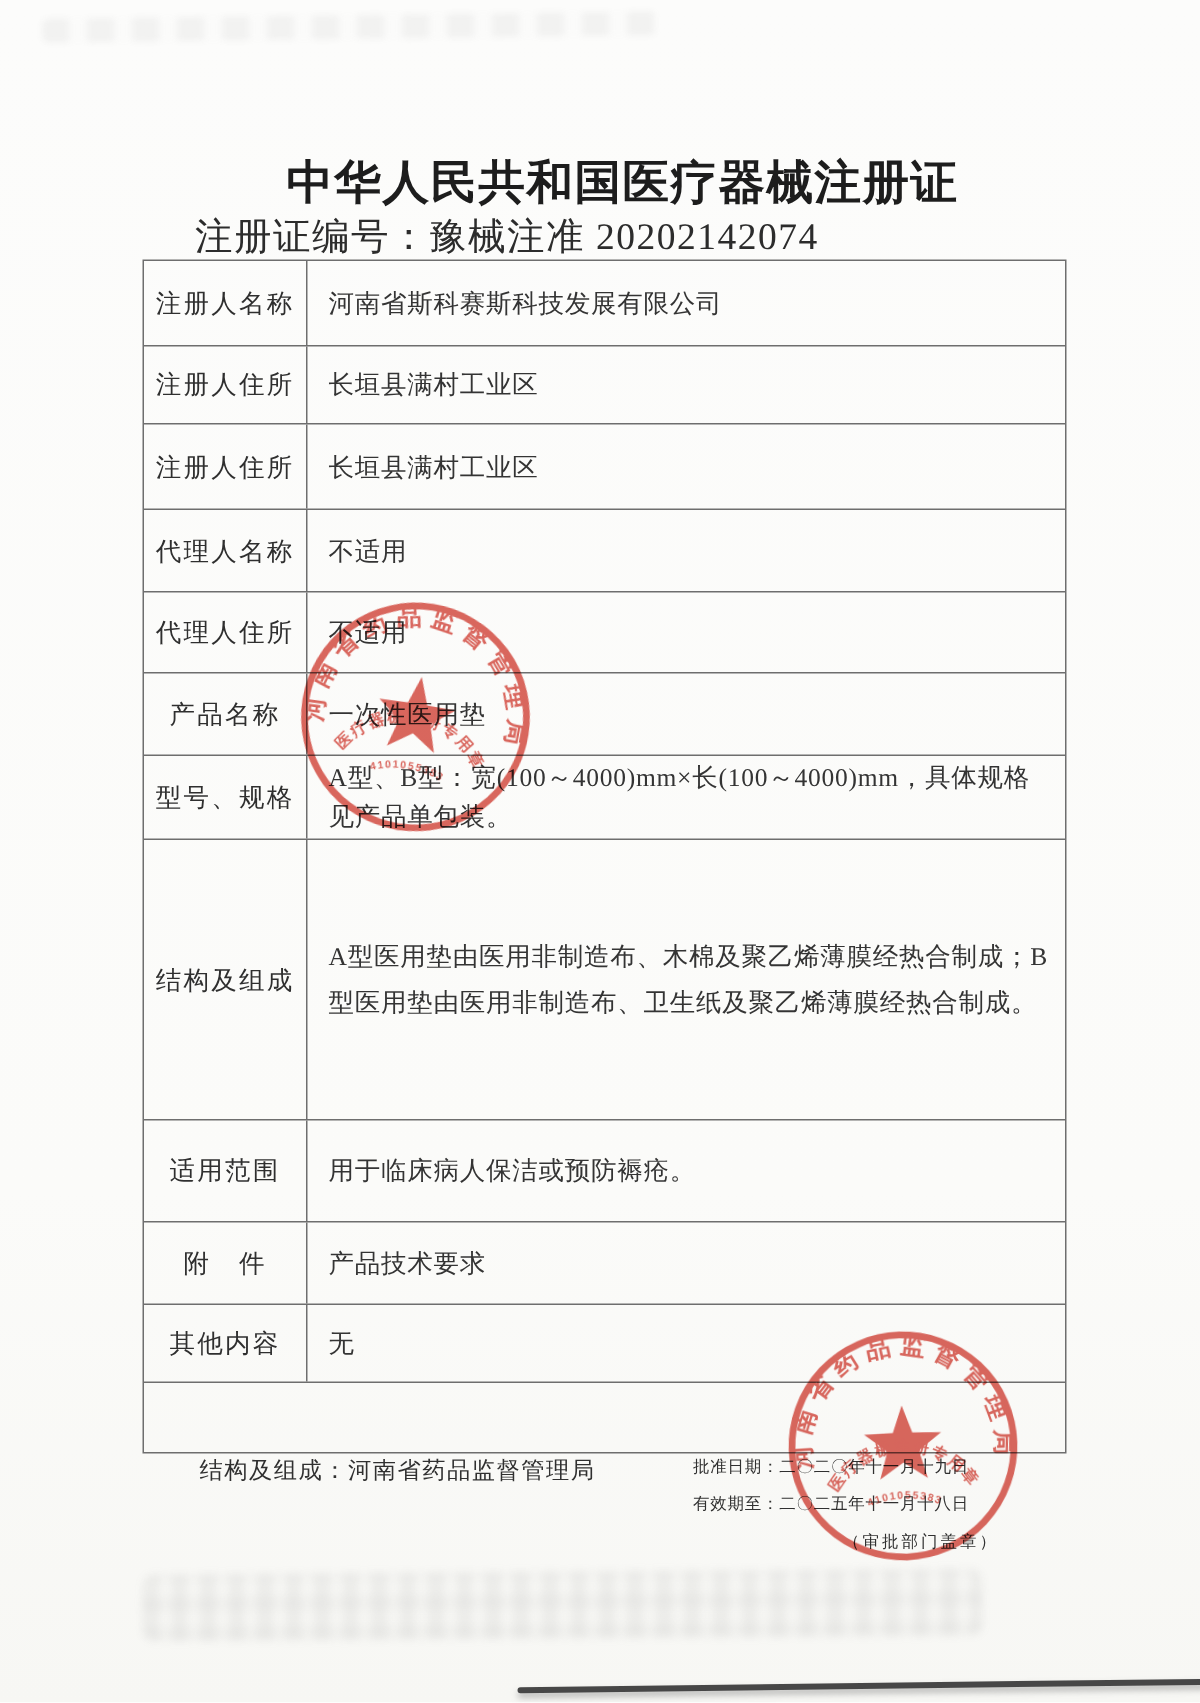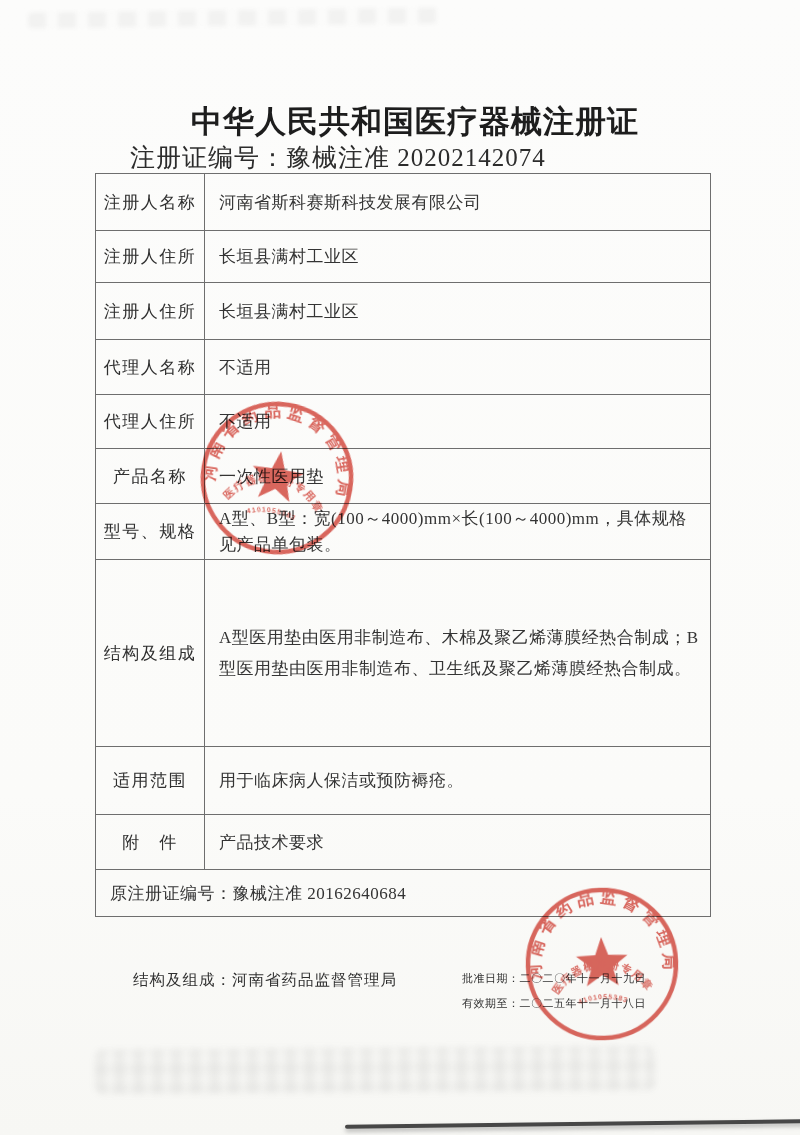--- a/index.html
+++ b/index.html
@@ -129,30 +129,34 @@
       <div class="tvalue" style="line-height:31px">A型医用垫由医用非制造布、木棉及聚乙烯薄膜经热合制成；B型医用垫由医用非制造布、卫生纸及聚乙烯薄膜经热合制成。</div>
     </div>
     <div class="trow" style="height:68px">
       <div class="tlabel">适用范围</div>
       <div class="tvalue">用于临床病人保洁或预防褥疮。</div>
     </div>
     <div class="trow" style="height:55px">
       <div class="tlabel">附　件</div>
       <div class="tvalue">产品技术要求</div>
     </div>
+    <div class="trow" style="height:52px">
+      <div class="tlabel">其他内容</div>
+      <div class="tvalue">无</div>
+    </div>
     <div class="trow" style="height:46px">
-      <div class="tvalue">原注册证编号：豫械注准 20162640684</div>
     </div>
   </div>
 
   <div class="footer-dept"><span>结构及组成：</span><span>河南省药品监督管理局</span></div>
 
   <div class="footer-right">
     <div><span>批准日期：</span><span>二〇二〇年十一月十九日</span></div>
     <div><span>有效期至：</span><span>二〇二五年十一月十八日</span></div>
+    <div class="footer-seal-note">（审批部门盖章）</div>
   </div>
 
   <div class="stamp stamp-1">
     <svg viewBox="0 0 160 160" aria-hidden="true">
       <defs>
         <path id="tp1-top" d="M 20,96 A 62,62 0 1 1 140,96" fill="none"></path>
         <path id="tp1-bot" d="M 36,108 A 52,52 0 0 1 124,108" fill="none"></path>
         <path id="tp1-num" d="M 42,128 A 62,62 0 0 1 118,128" fill="none"></path>
       </defs>
       <circle cx="80" cy="80" r="74" fill="none" stroke="currentColor" stroke-width="4.5"></circle>

